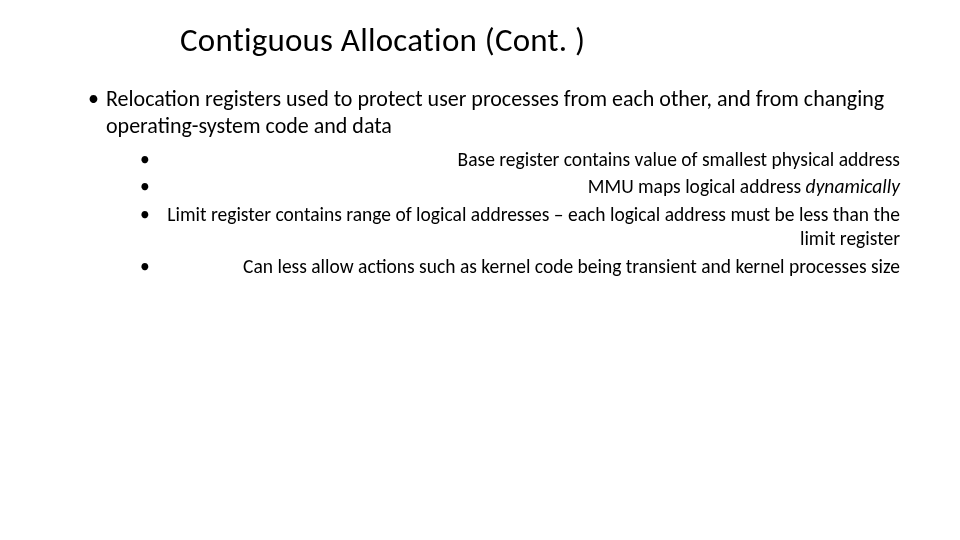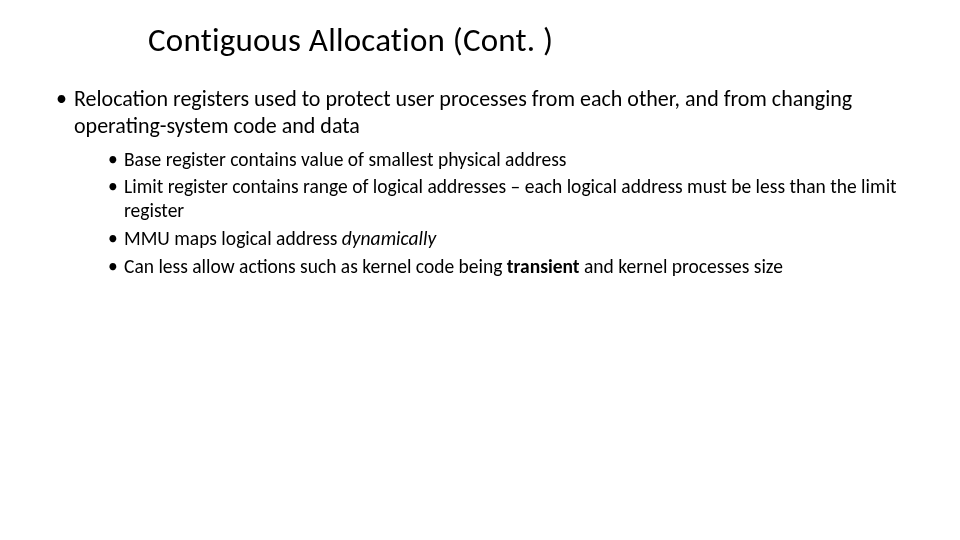--- a/index.html
+++ b/index.html
@@ -10,21 +10,21 @@
     background: #ffffff;
     font-family: Calibri, "Segoe UI", Arial, sans-serif;
     color: #000000;
     overflow: hidden;
   }
   .slide {
     position: relative;
     width: 960px;
     height: 540px;
     box-sizing: border-box;
-    padding: 20px 60px 0 28px;
+    padding: 20px 60px 0 60px;
   }
   .title {
     font-family: "Calibri Light", Calibri, "Segoe UI", Arial, sans-serif;
     font-size: 33px;
     font-weight: 400;
     color: #000000;
     text-align: left;
     margin: 0 0 26px 120px;
     letter-spacing: 0.2px;
   }
@@ -44,56 +44,57 @@
     content: "•";
     position: absolute;
     left: 0;
     top: 0;
     font-size: 22px;
   }
   ul.lvl2 {
     list-style: none;
     margin: 8px 0 0 0;
     padding: 0 0 0 34px;
+    text-align: right;
   }
   ul.lvl2 > li {
     position: relative;
     font-size: 19.5px;
     line-height: 1.22;
     padding-left: 16px;
     margin-bottom: 4px;
   }
   ul.lvl2 > li::before {
     content: "•";
     position: absolute;
     left: 0;
     top: 0;
     font-size: 19.5px;
   }
   .ital { font-style: italic; }
-  .bold { font-weight: 700; }
+  .bold { font-weight: 400; }
 </style>
 </head>
 <body>
 
 <div class="slide">
   <h1 class="title">Contiguous Allocation (Cont. )</h1>
 
   <ul class="lvl1">
     <li>
       <span>Relocation registers used to protect user processes from each other, and from changing operating-system code and data</span>
       <ul class="lvl2">
         <li>
           <span>Base register contains value of smallest physical address</span>
         </li>
         <li>
-          <span>Limit register contains range of logical addresses – each logical address must be less than the limit register</span>
+          <span>MMU maps logical address </span><span class="ital">dynamically</span>
         </li>
         <li>
-          <span>MMU maps logical address </span><span class="ital">dynamically</span>
+          <span>Limit register contains range of logical addresses – each logical address must be less than the limit register</span>
         </li>
         <li>
           <span>Can less allow actions such as kernel code being </span><span class="bold">transient</span><span> and kernel processes size</span>
         </li>
       </ul>
     </li>
   </ul>
 </div>
 
 </body></html>

